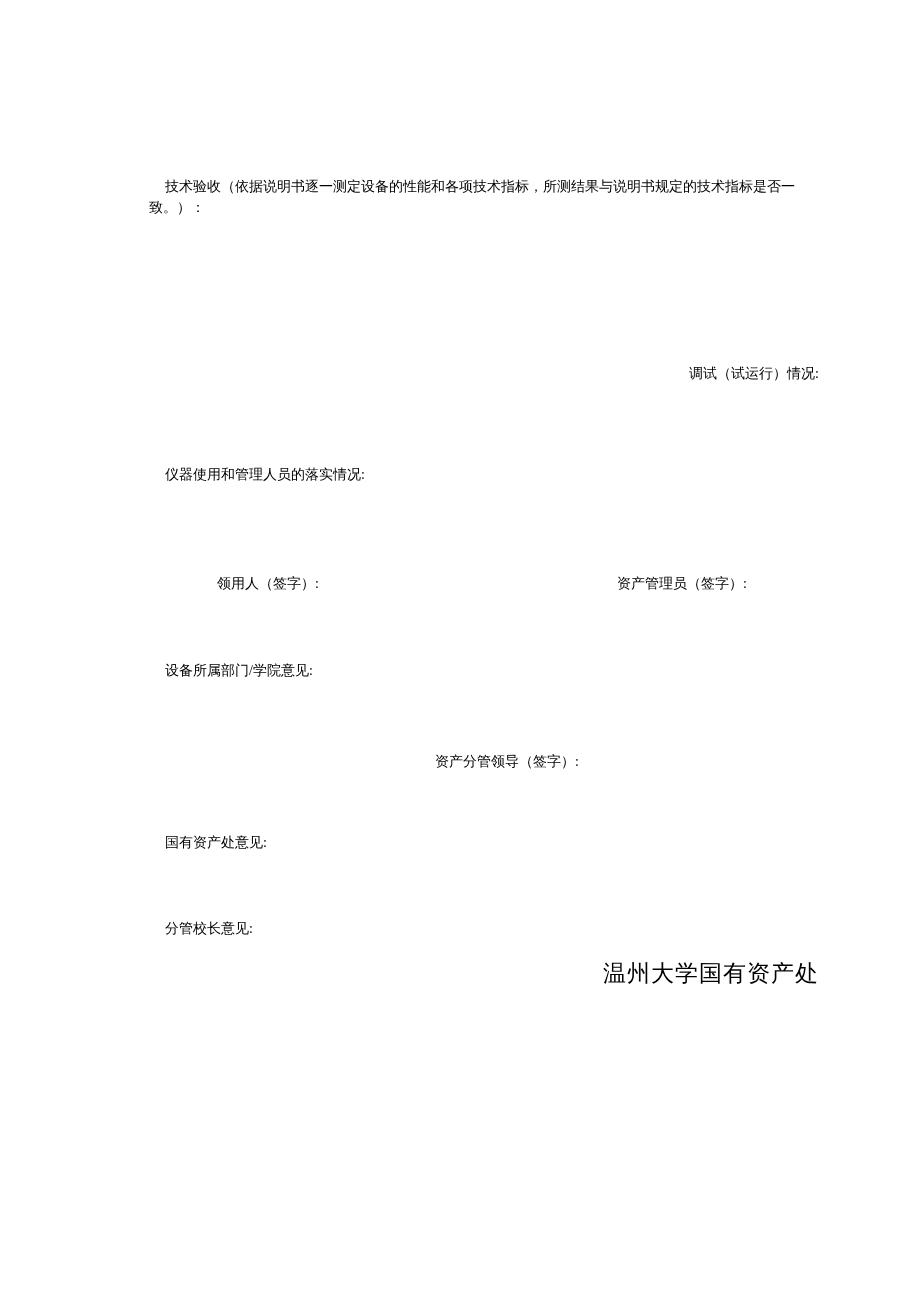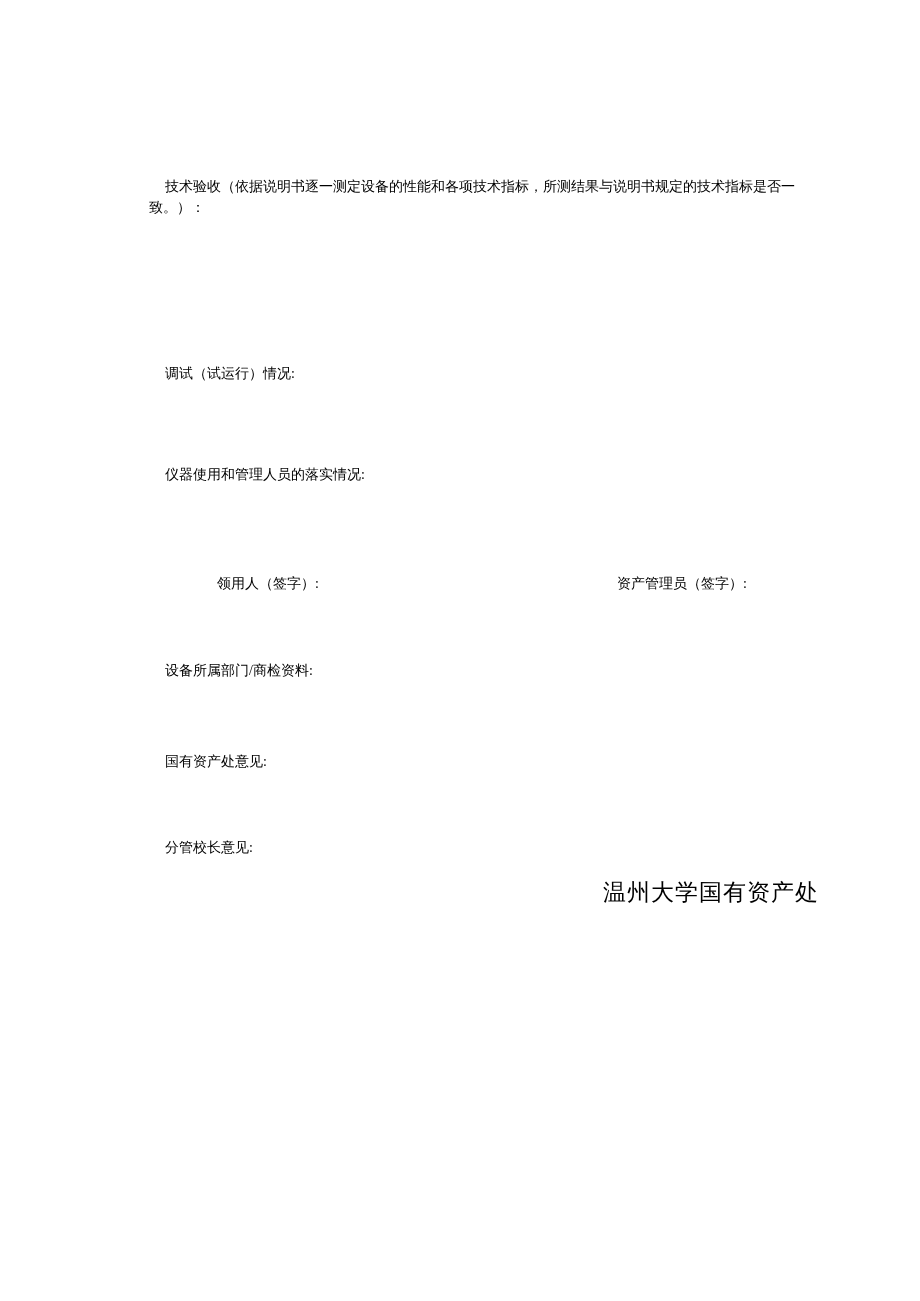--- a/index.html
+++ b/index.html
@@ -13,21 +13,21 @@
     }
     .content {
       padding: 112px 85px 0 85px;
       font-size: 14px;
       line-height: 1.5;
     }
     .section {
       margin-bottom: 20px;
     }
     .section-1 { margin-bottom: 145px; }
-    .section-2 { margin-bottom: 80px; }
+    .section-2 { margin-bottom: 80px; text-align: right; }
     .section-3 { margin-bottom: 80px; }
     .section-4 { margin-bottom: 72px; }
     .sign-row {
       display: flex;
       margin-bottom: 50px;
       text-align: center;
     }
     .sign-left {
       margin-left: 52px;
       flex: 0 0 auto;
@@ -81,23 +81,26 @@
   <div class="sign-row">
     <div class="sign-left">
       <span>领用人（签字）:</span>
     </div>
     <div class="sign-right">
       <span>资产管理员（签字）:</span>
     </div>
   </div>
 
   <div class="section section-5">
-    <span>设备所属部门/商检资料:</span>
+    <span>设备所属部门/学院意见:</span>
   </div>
 
+  <div class="centered-sign centered-sign-1">
+    <span>资产分管领导（签字）:</span>
+  </div>
 
   <div class="section section-6">
     <span>国有资产处意见:</span>
   </div>
 
 
   <div class="section section-7">
     <span>分管校长意见:</span>
   </div>
 

